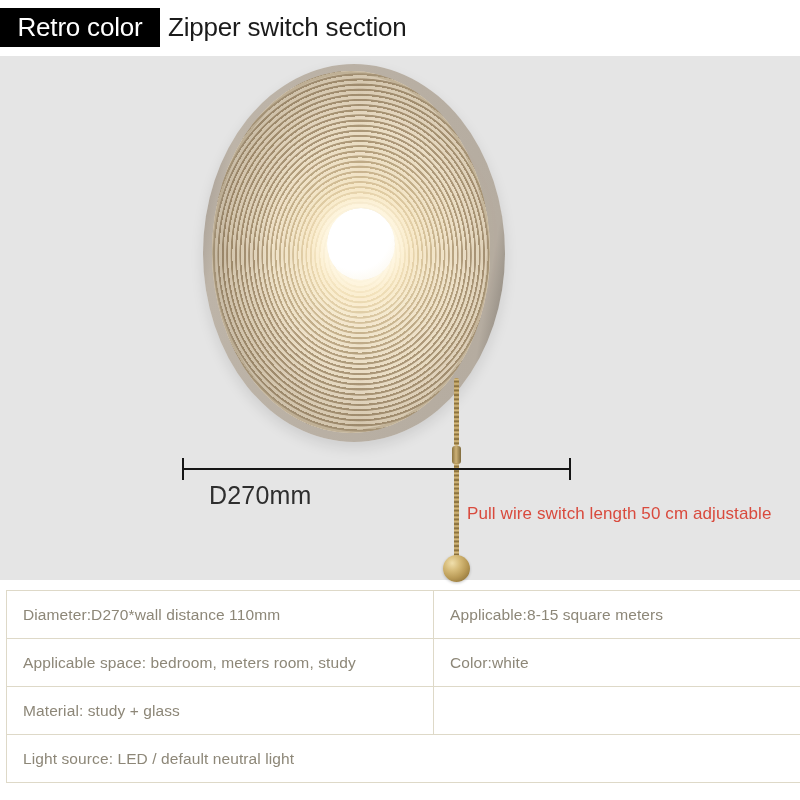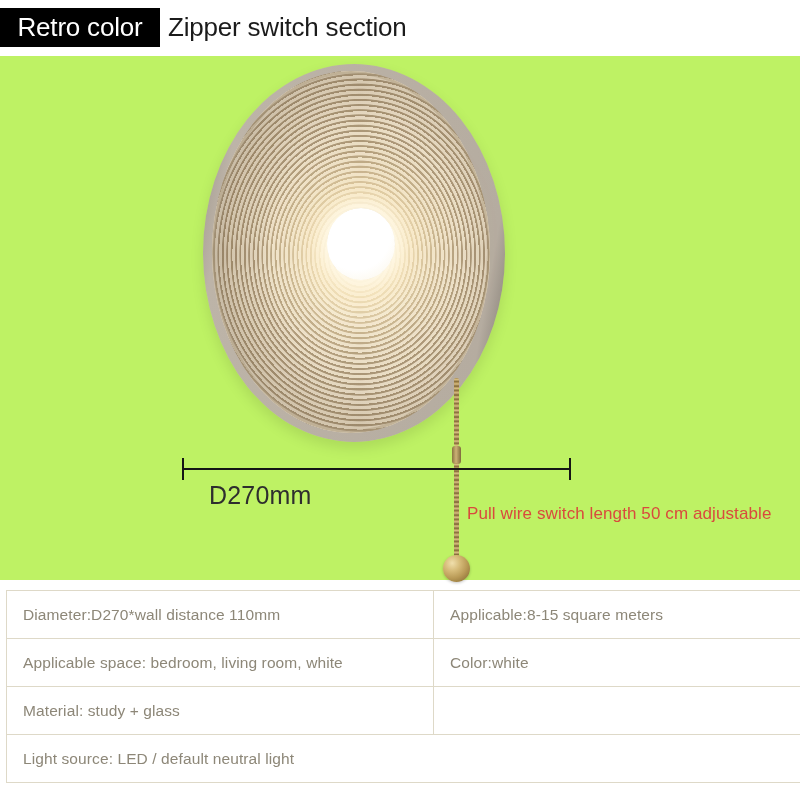--- a/index.html
+++ b/index.html
@@ -43,21 +43,21 @@
     color: #1b1b1b;
     letter-spacing: -0.2px;
     white-space: nowrap;
   }
 
   
   #photo {
     position: absolute;
     left: 0; top: 56px;
     width: 800px; height: 524px;
-    background: #bef264;
+    background: #e5e5e5;
   }
 
   
   #lamp-wrap {
     position: absolute;
     left: 203px; top: 8px;          
     width: 302px; height: 378px;
   }
   
   #lamp-body {
@@ -288,21 +288,21 @@
   <div id="pull-note">Pull wire switch length 50 cm adjustable</div>
 </div>
 
 <table id="spec-table">
   <tbody>
     <tr>
       <td class="col-left">Diameter:D270*wall distance 110mm</td>
       <td class="col-right">Applicable:8-15 square meters</td>
     </tr>
     <tr>
-      <td class="col-left">Applicable space: bedroom, living room, white</td>
+      <td class="col-left">Applicable space: bedroom, meters room, study</td>
       <td class="col-right">Color:white</td>
     </tr>
     <tr>
       <td class="col-left">Material: study + glass</td>
       <td class="col-right blank"></td>
     </tr>
     <tr>
       <td class="full" colspan="2">Light source: LED / default neutral light</td>
     </tr>
   </tbody>

